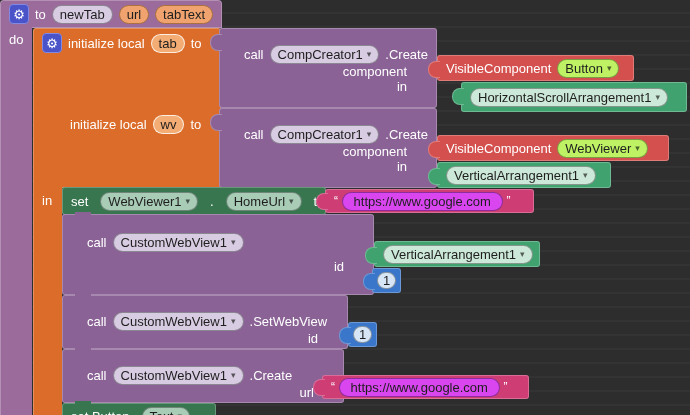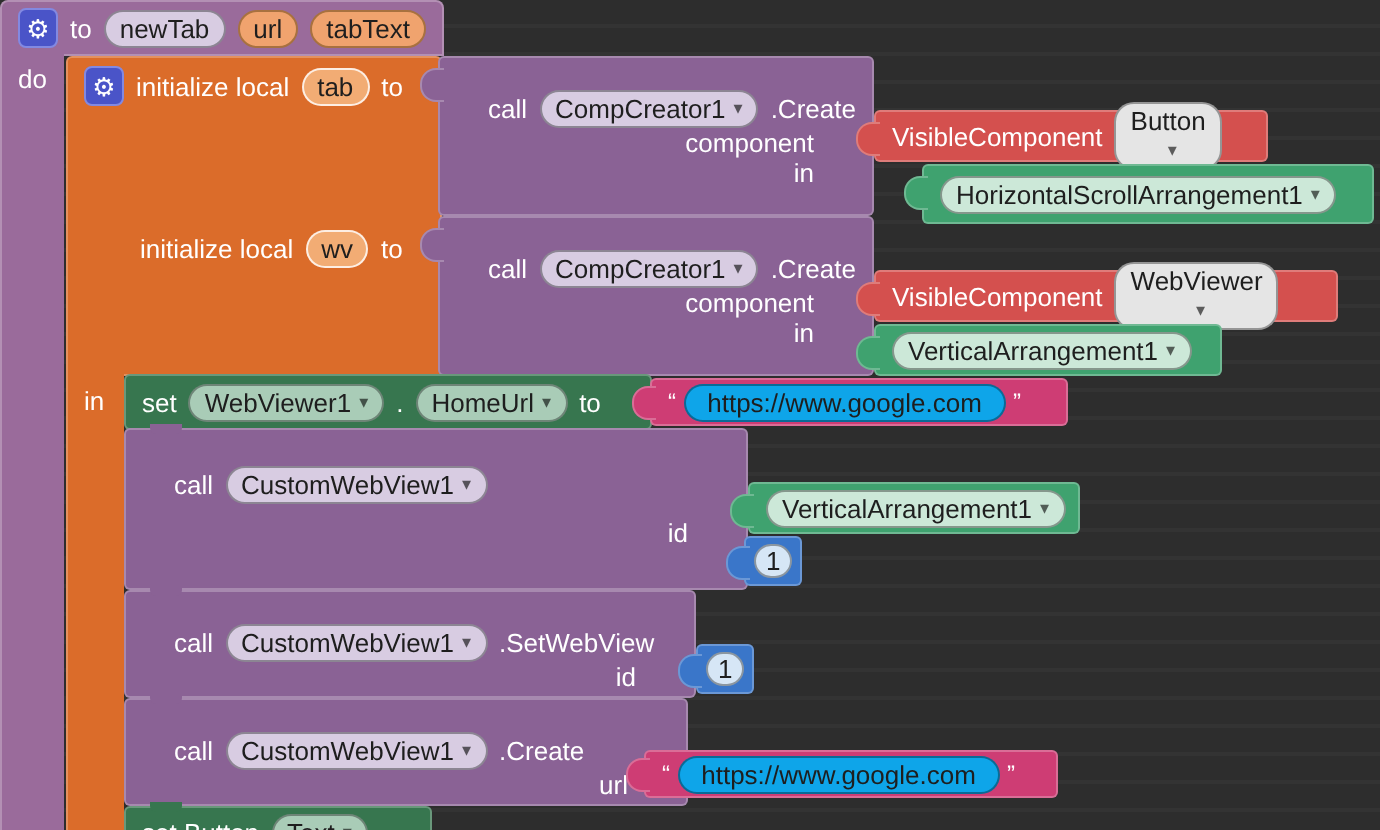--- a/index.html
+++ b/index.html
@@ -14,33 +14,33 @@
   .col{display:flex;flex-direction:column;padding:16px;}
   .col .row{flex:1;display:flex;align-items:center;gap:6px;padding:0 8px;}
   .col .row.argr{justify-content:flex-end;padding-right:13px;}
   .lbl{white-space:nowrap;color:#fff;}
   
   .proc{background:#9A6B9B;}
   .loc{background:#DB6C2A;}
   .meth{background:#8A6295;}
   .redb{background:#D4504E;}
   .greenb{background:#3FA26F;}
-  .dgreenb{background:#37764F;}
+  .dgreenb{background:#37764F;gap:12px;}
   .pinkb{background:#CE3D74;}
   .blueb{background:#3A76C9;}
   
   .chip{display:inline-flex;align-items:center;border-radius:10px;padding:1px 7px;
         color:#1e1e1e;line-height:15px;border:1px solid rgba(0,0,0,.35);white-space:pre;}
   .lav{background:#D8CCE2;}
   .oparam{background:#F0A36E;border-color:#a8713f;}
   .ovar{background:#F2AC74;border-color:rgba(255,255,255,.8);}
-  .cred{background:#e5e5e5;flex-direction:column;}
+  .cred{background:#bef264;}
   .cgreen{background:#CCE8D8;}
   .cdgreen{background:#A9CCB7;}
-  .cpink{background:#0ea5e9;}
+  .cpink{background:#d946ef;}
   .cblue{background:#D6E6F6;}
   .arr{font-size:9px;margin-left:4px;color:rgba(0,0,0,.6);font-style:normal;}
   .gear{width:18px;height:18px;flex:0 0 18px;border-radius:4px;background:#4A54C8;
         border:1px solid #8289e2;color:#fff;display:inline-flex;align-items:center;
         justify-content:center;font-size:13px;line-height:1;}
   
   .vtab{position:absolute;left:-10px;top:5px;width:11px;height:15px;background:inherit;
         border:1px solid rgba(255,255,255,.25);border-right:none;border-radius:8px 0 0 8px;}
   .snotch{position:absolute;top:-3px;left:12px;width:16px;height:5px;background:inherit;
         border-radius:0 0 3px 3px;}

